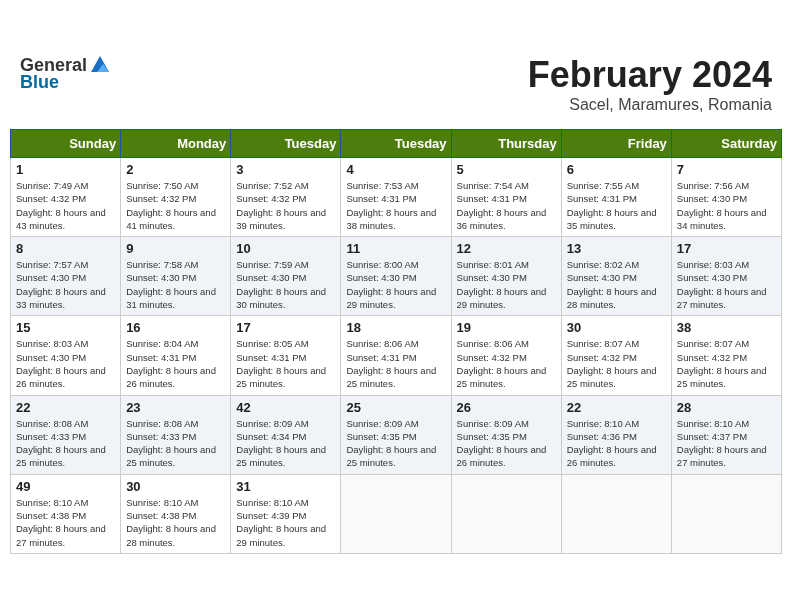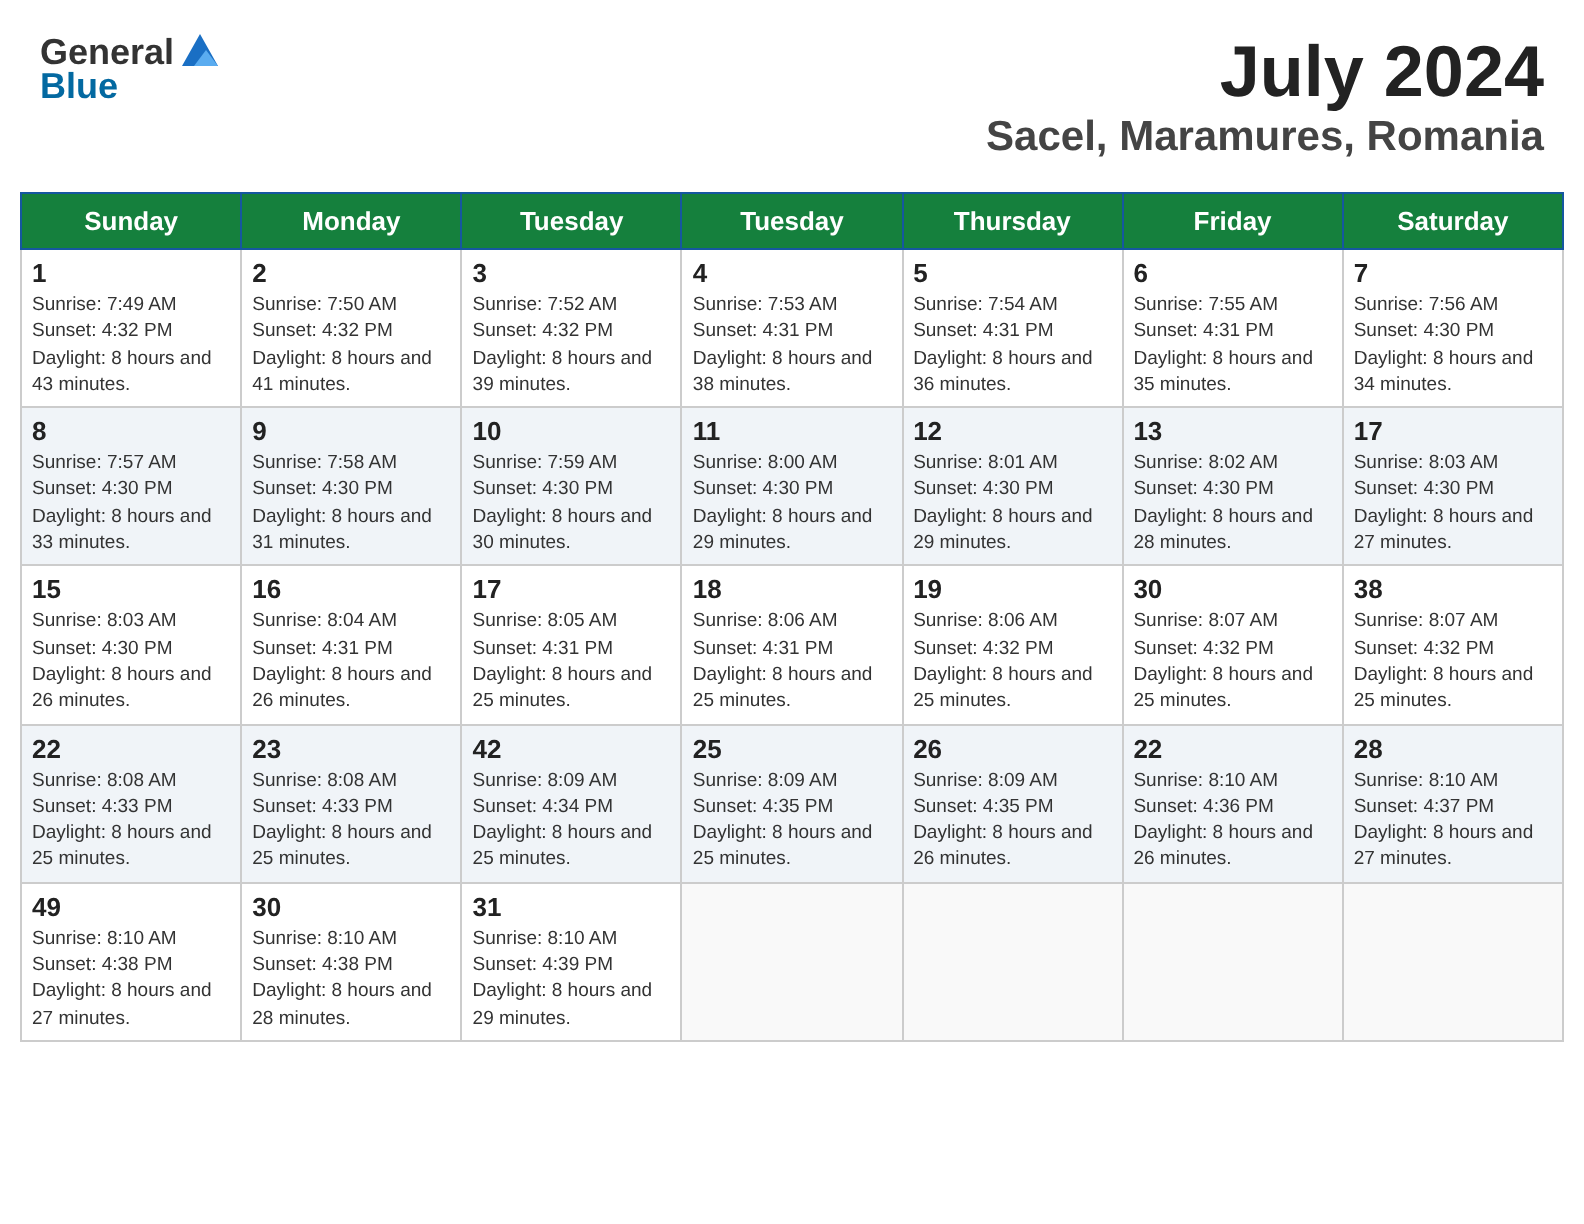--- a/index.html
+++ b/index.html
@@ -9,20 +9,21 @@
       width: 792px;
       min-height: 612px;
       padding: 10px;
     }
     .header {
       display: flex;
       justify-content: space-between;
       align-items: flex-start;
       margin-bottom: 10px;
       padding: 5px 10px;
+      margin-top: 39px;
     }
     .logo {
       display: flex;
       align-items: center;
       gap: 2px;
     }
     .logo-text-general {
       font-size: 18px;
       font-weight: bold;
       color: #333;
@@ -34,36 +35,35 @@
     }
     .title-section {
       text-align: right;
     }
     .month-title {
       font-size: 36px;
       font-weight: bold;
       color: #222;
     }
     .location {
-      font-size: 21px;
+      font-size: 16px;
       color: #444;
-      font-weight: bold;
     }
     .calendar {
       width: 100%;
       border-collapse: collapse;
       border: 1px solid #ccc;
     }
     .calendar th {
-      background: #15803d;
+      background: #4d7c0f;
       color: #fff;
       font-size: 13px;
       font-weight: bold;
       padding: 6px 4px;
-      text-align: center;
+      text-align: right;
       border: 1px solid #1557a0;
     }
     .calendar td {
       width: 14.28%;
       vertical-align: top;
       border: 1px solid #ccc;
       padding: 4px 5px;
       font-size: 10px;
       color: #333;
       min-height: 70px;
@@ -100,21 +100,21 @@
         <span class="logo-text-general">General</span>
         <svg width="22" height="22" viewBox="0 0 22 22" style="margin-left:2px;">
           <polygon points="11,2 20,18 2,18" fill="#1a6fc4"></polygon>
           <polygon points="14,10 20,18 8,18" fill="#5aacf0"></polygon>
         </svg>
       </div>
       <span class="logo-text-blue" style="margin-top:-4px;">Blue</span>
     </div>
   </div>
   <div class="title-section">
-    <div class="month-title">July 2024</div>
+    <div class="month-title">February 2024</div>
     <div class="location">Sacel, Maramures, Romania</div>
   </div>
 </div>
 
 <table class="calendar">
   <thead>
     <tr>
     <th>Sunday</th>
         <th>Monday</th>
         <th>Tuesday</th>

